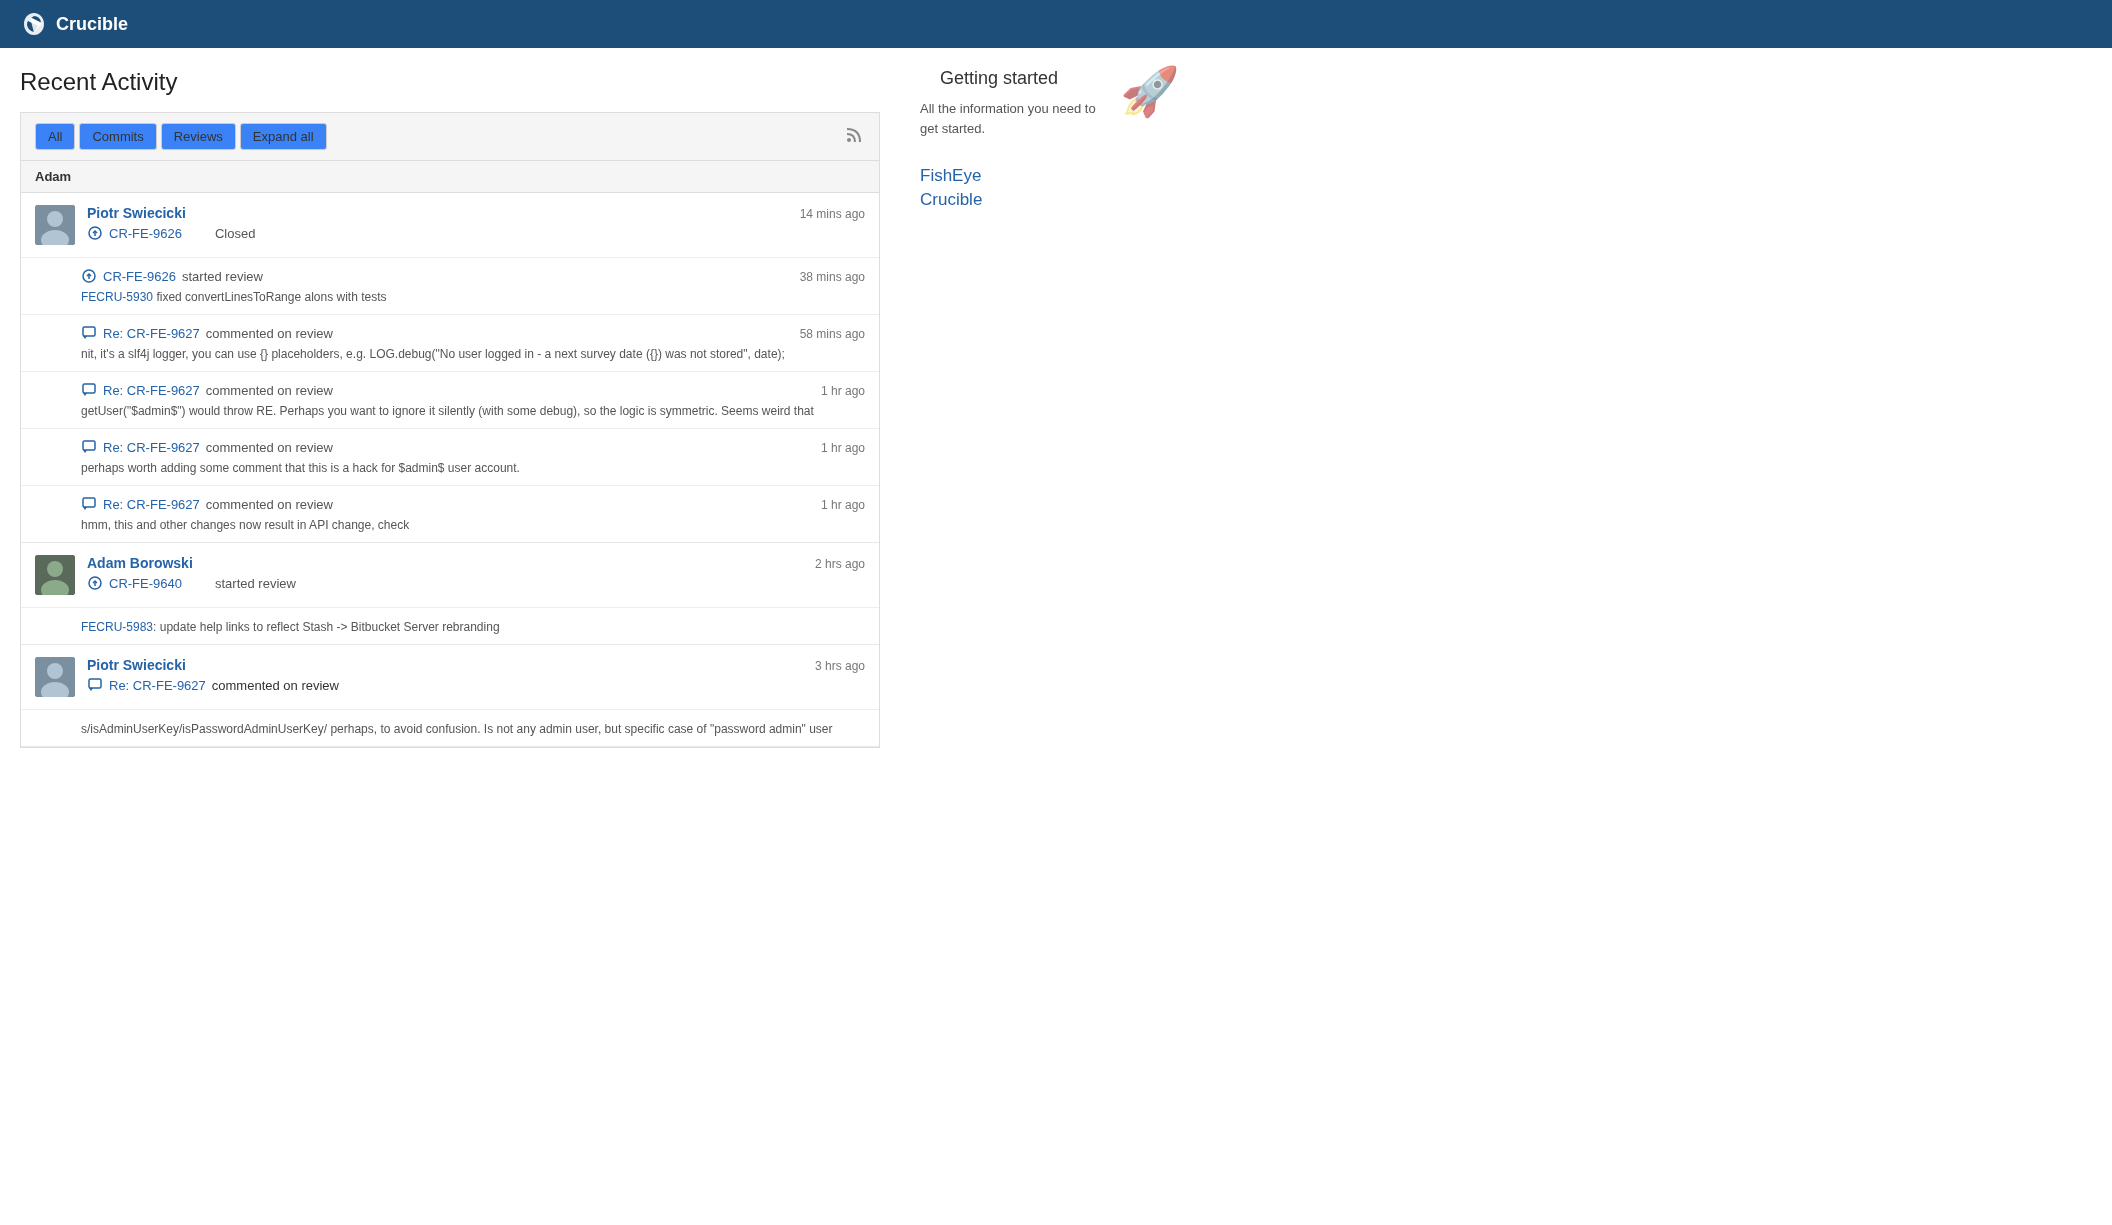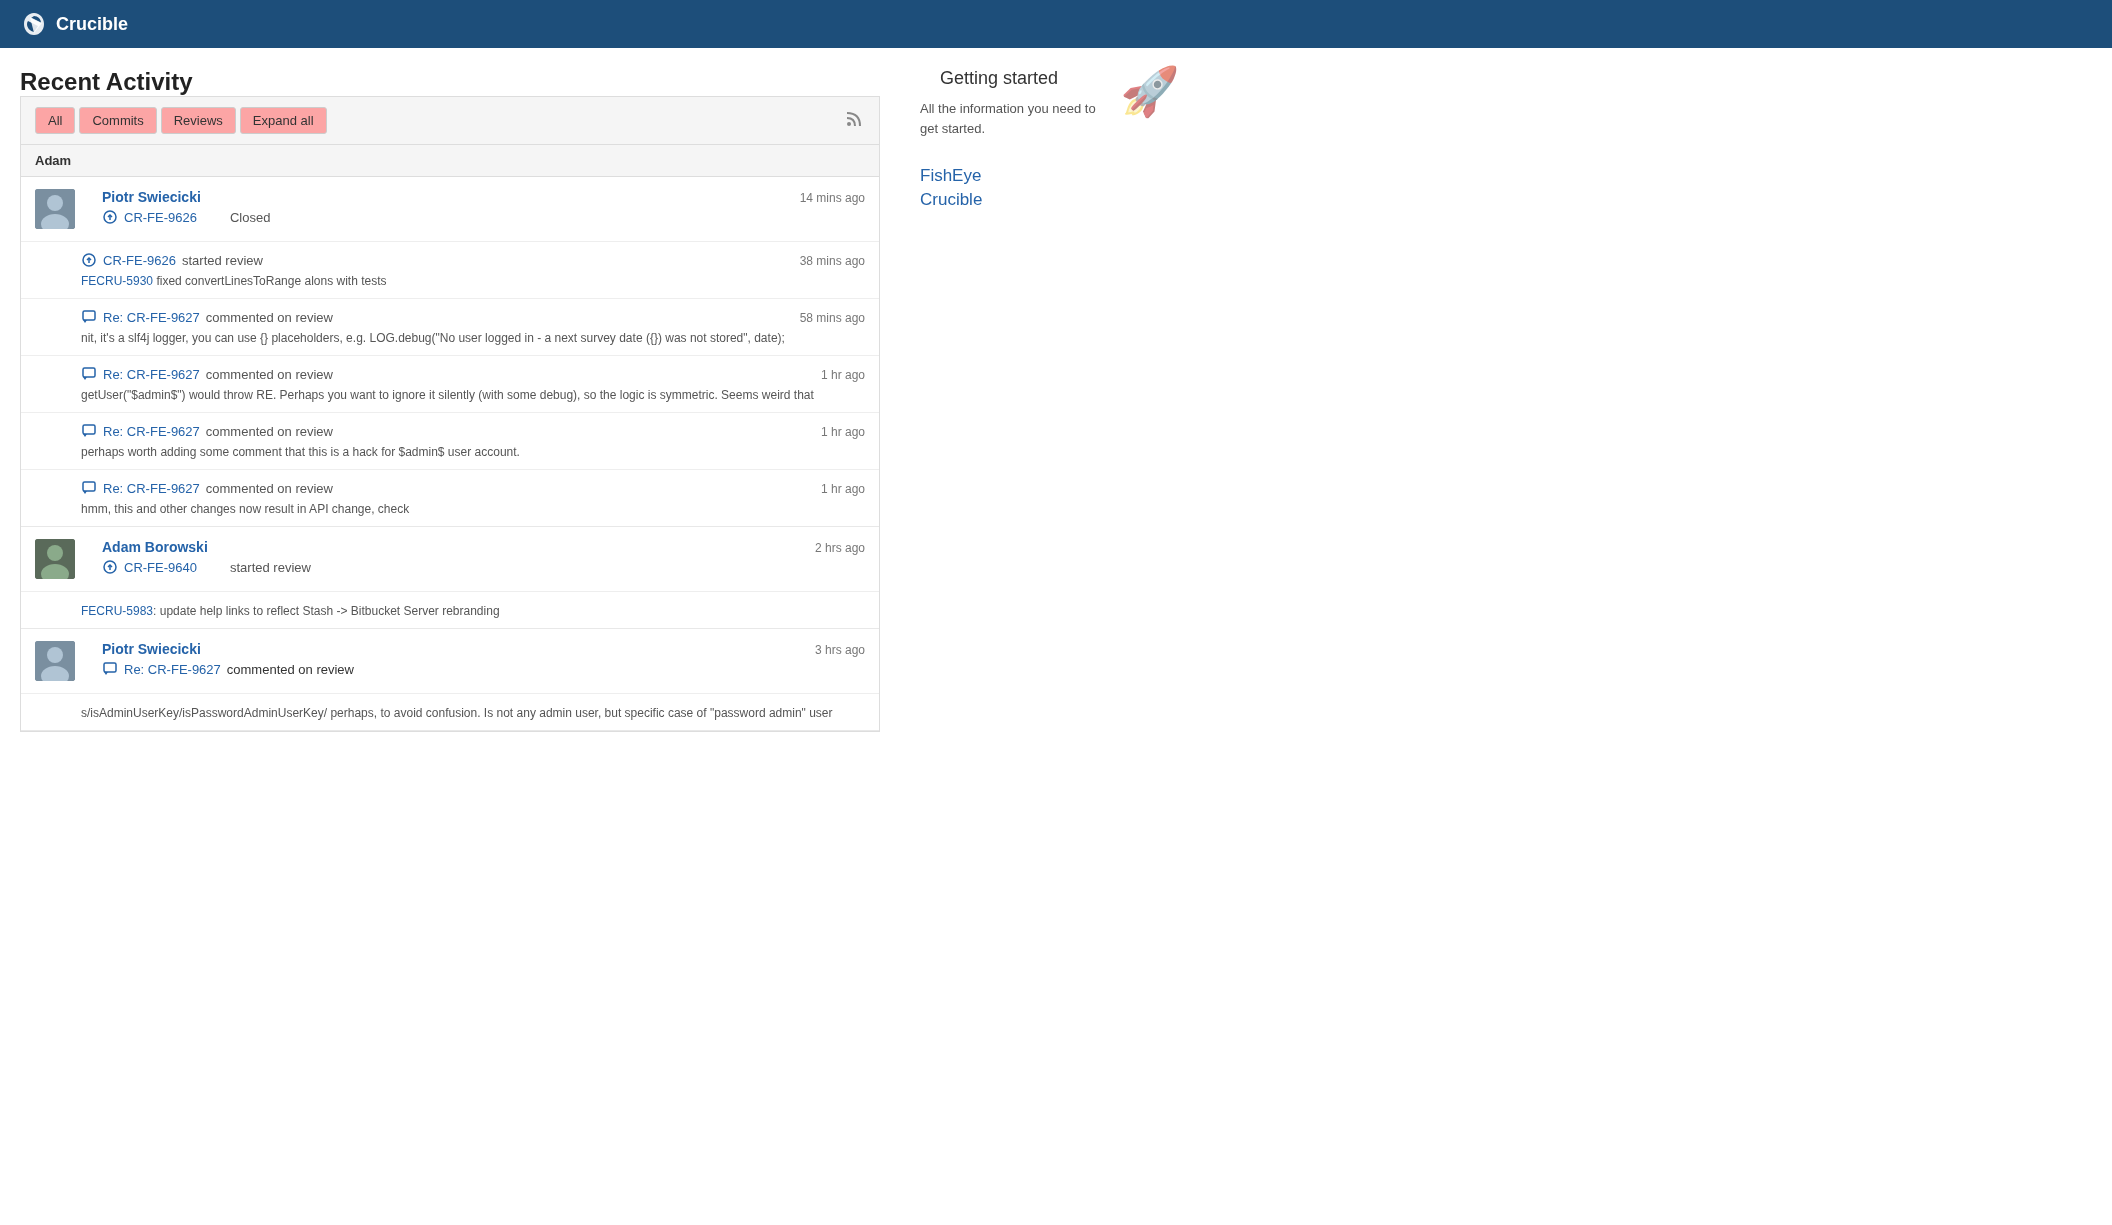--- a/index.html
+++ b/index.html
@@ -34,42 +34,43 @@
     }
 
     
     .content-area {
       flex: 1;
       min-width: 0;
     }
 
     .page-title {
       font-size: 24px;
-      font-weight: bold;
+      font-weight: normal;
+      margin-bottom: 16px;
       color: #222;
     }
 
     
     .filter-bar {
       background: #f5f5f5;
       border: 1px solid #ddd;
       border-bottom: none;
       padding: 10px 14px;
       display: flex;
       align-items: center;
       justify-content: space-between;
     }
     .filter-buttons {
       display: flex;
       gap: 4px;
     }
     .filter-btn {
       padding: 5px 12px;
       border: 1px solid #ccc;
-      background: #fca5a5;
+      background: #3b82f6;
       border-radius: 3px;
       cursor: pointer;
       font-size: 13px;
       color: #333;
     }
 
     .rss-icon {
       color: #888;
       font-size: 18px;
       cursor: pointer;
@@ -90,21 +91,21 @@
     }
 
     .activity-group {
       border-bottom: 1px solid #e8e8e8;
     }
 
     .user-row {
       display: flex;
       align-items: flex-start;
       padding: 12px 14px;
-      gap: 27px;
+      gap: 12px;
       border-bottom: 1px solid #eee;
     }
     .user-avatar {
       width: 40px;
       height: 40px;
       border-radius: 3px;
       background: #ccc;
       flex-shrink: 0;
       overflow: hidden;
     }

